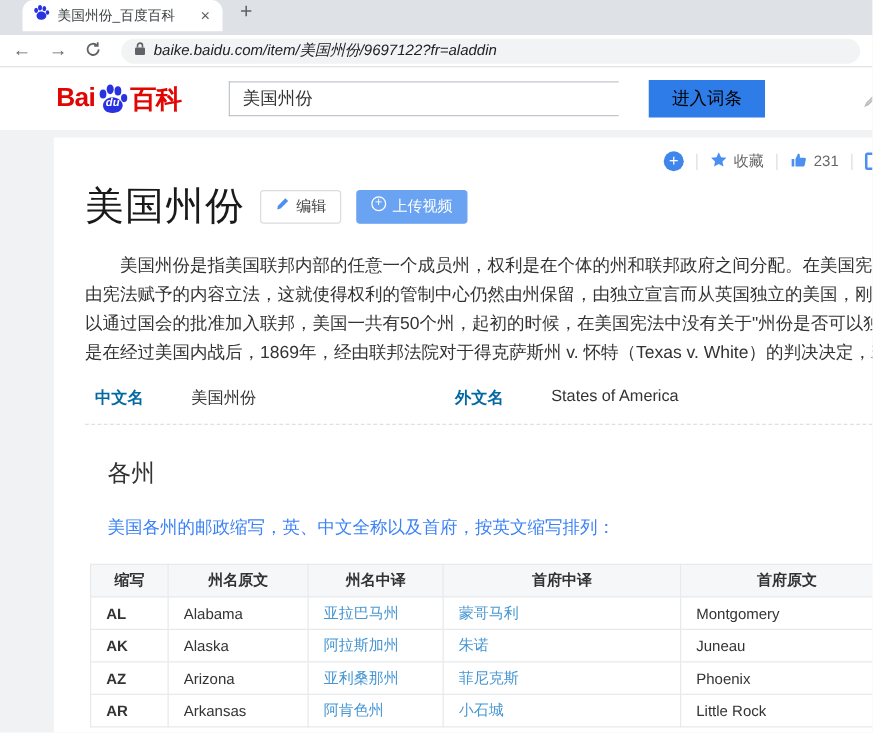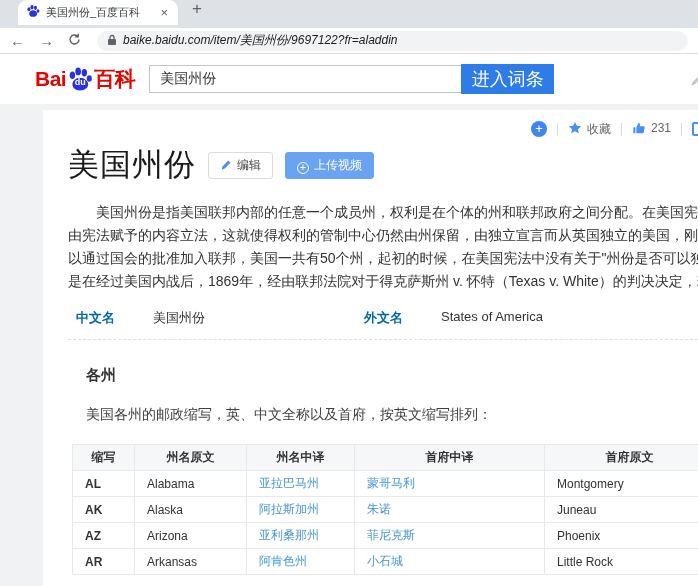--- a/index.html
+++ b/index.html
@@ -15,64 +15,64 @@
   .newtab { color:#5f6368; font-size:17px; margin:0 0 4px 14px; line-height:1; }
   .toolbar { height:26px; background:#fff; border-bottom:1px solid #dadce0;
              display:flex; align-items:center; padding:0 10px; }
   .navbtn { color:#5f6368; font-size:15px; margin-right:14px; line-height:1; }
   .omnibox { flex:1; height:20px; background:#f1f3f4; border-radius:11px;
              display:flex; align-items:center; padding:0 10px; margin-left:2px;font-style:italic; }
   .url { font-size:12px; color:#202124; margin-left:6px; white-space:nowrap; }
 
   
   .bk-header { height:50px; background:#fff; display:flex; align-items:center;
-               padding-left:35px; position:relative; overflow:hidden; }
+               padding-left:45px; position:relative; overflow:hidden;gap:24px; }
   .logo { display:flex; align-items:center; margin-right:14px; }
   .logo-bai,.logo-suffix { color:#e10601; font-weight:bold; font-size:21px; letter-spacing:-.5px; }
-  .logo-paw { position:relative; width:26px; height:26px; margin:0 1px; }
+  .logo-paw { position:relative; width:26px; height:26px; margin:0 1px;font-style:italic; }
   .logo-du { position:absolute; left:0; right:0; top:11px; text-align:center;
              color:#fff; font-size:9px; font-weight:bold; }
   .search-box { width:312px; height:28px; border:1px solid #c2c6cc; border-right:none;
                 padding:0 10px; font-size:14px; color:#333; outline:none;
                 font-family:inherit; }
-  .enter-btn { width:93px; height:30px; background:#2d7ce8; color:#ffffff; border:none;
-               font-size:18px; font-family:inherit; cursor:pointer; }
+  .enter-btn { width:93px; height:30px; background:#2d7ce8; color:#000000; border:none;
+               font-size:14px; font-family:inherit; cursor:pointer; }
   .edge-pencil { position:absolute; right:-9px; top:16px; }
 
   
   .page { height:482px; padding-top:6px; }
   .content { margin-left:43px; background:#fff; height:476px; padding:6px 0 0 25px; overflow:hidden; }
 
   .meta-row { display:flex; justify-content:flex-end; align-items:center; height:26px;
               font-size:12px; color:#666; margin-right:-8px; }
   .meta-sep { width:1px; height:13px; background:#ddd; margin:0 10px; }
   .add-circle { width:16px; height:16px; border-radius:50%; background:#3f86ec; color:#fff;
                 font-size:13px; line-height:15px; text-align:center; }
-  .meta-item { display:flex; gap:5px; }
+  .meta-item { display:flex; align-items:center; gap:5px; }
   .share-sliver { width:14px; height:14px; border:2px solid #4c8ff0; border-radius:2px; margin-left:0; }
 
   .title-row { display:flex; align-items:center; margin-top:2px; }
   .page-title { font-size:31px; font-weight:400; color:#1a1a1a; letter-spacing:1px; }
-  .btn { display:flex; align-items:flex-end; gap:5px; font-size:12px; border-radius:3px;
+  .btn { display:flex; align-items:flex-start; gap:5px; font-size:12px; border-radius:3px;
          padding:4px 11px; margin-left:12px; cursor:pointer; }
   .btn-outline { border:1px solid #dcdcdc; background:#fff; color:#444; }
   .btn-upload { background:#6ba3f3; color:#fff; border:1px solid #6ba3f3; }
   .plus-ring { width:12px; height:12px; border:1px solid #fff; border-radius:50%;
                font-size:10px; line-height:10px; text-align:center; }
 
   .paragraph { margin-top:15px; font-size:14px; color:#333; }
   .paragraph div { white-space:nowrap; line-height:23px; }
 
   .infobox { display:flex; margin-top:9px; padding:7px 0 12px 8px; border-bottom:1px dashed #e0e0e0; }
   .info-item { display:flex; width:288px; font-size:13px; }
   .info-label { width:77px; color:#0369a1;font-weight:bold; }
   .info-value { color:#333; }
 
-  .section-heading { margin:26px 0 0 18px; font-size:15px; font-weight:bold; color:#333; }
-  .section-intro { margin:21px 0 0 18px; font-size:14px; color:#404040; }
+  .section-heading { margin:26px 0 0 18px; font-size:19px; font-weight:normal; color:#333; }
+  .section-intro { margin:21px 0 0 18px; font-size:14px; color:#3b82f6; }
 
   table { border-collapse:collapse; table-layout:fixed; width:642px; margin:20px 0 0 4px;
           font-size:12px; color:#333; }
   th,td { border:1px solid #e7e9eb; padding:4px 12px; height:23px; }
   th { background:#f6f7f9; font-weight:bold; text-align:center; }
   td { text-align:left; background:#fff; }
   td.b { font-weight:bold; }
   a.lnk { color:#4796d2; text-decoration:none; cursor:pointer;text-align:right; }
   .ic { display:inline-block; vertical-align:middle; }
 </style>

